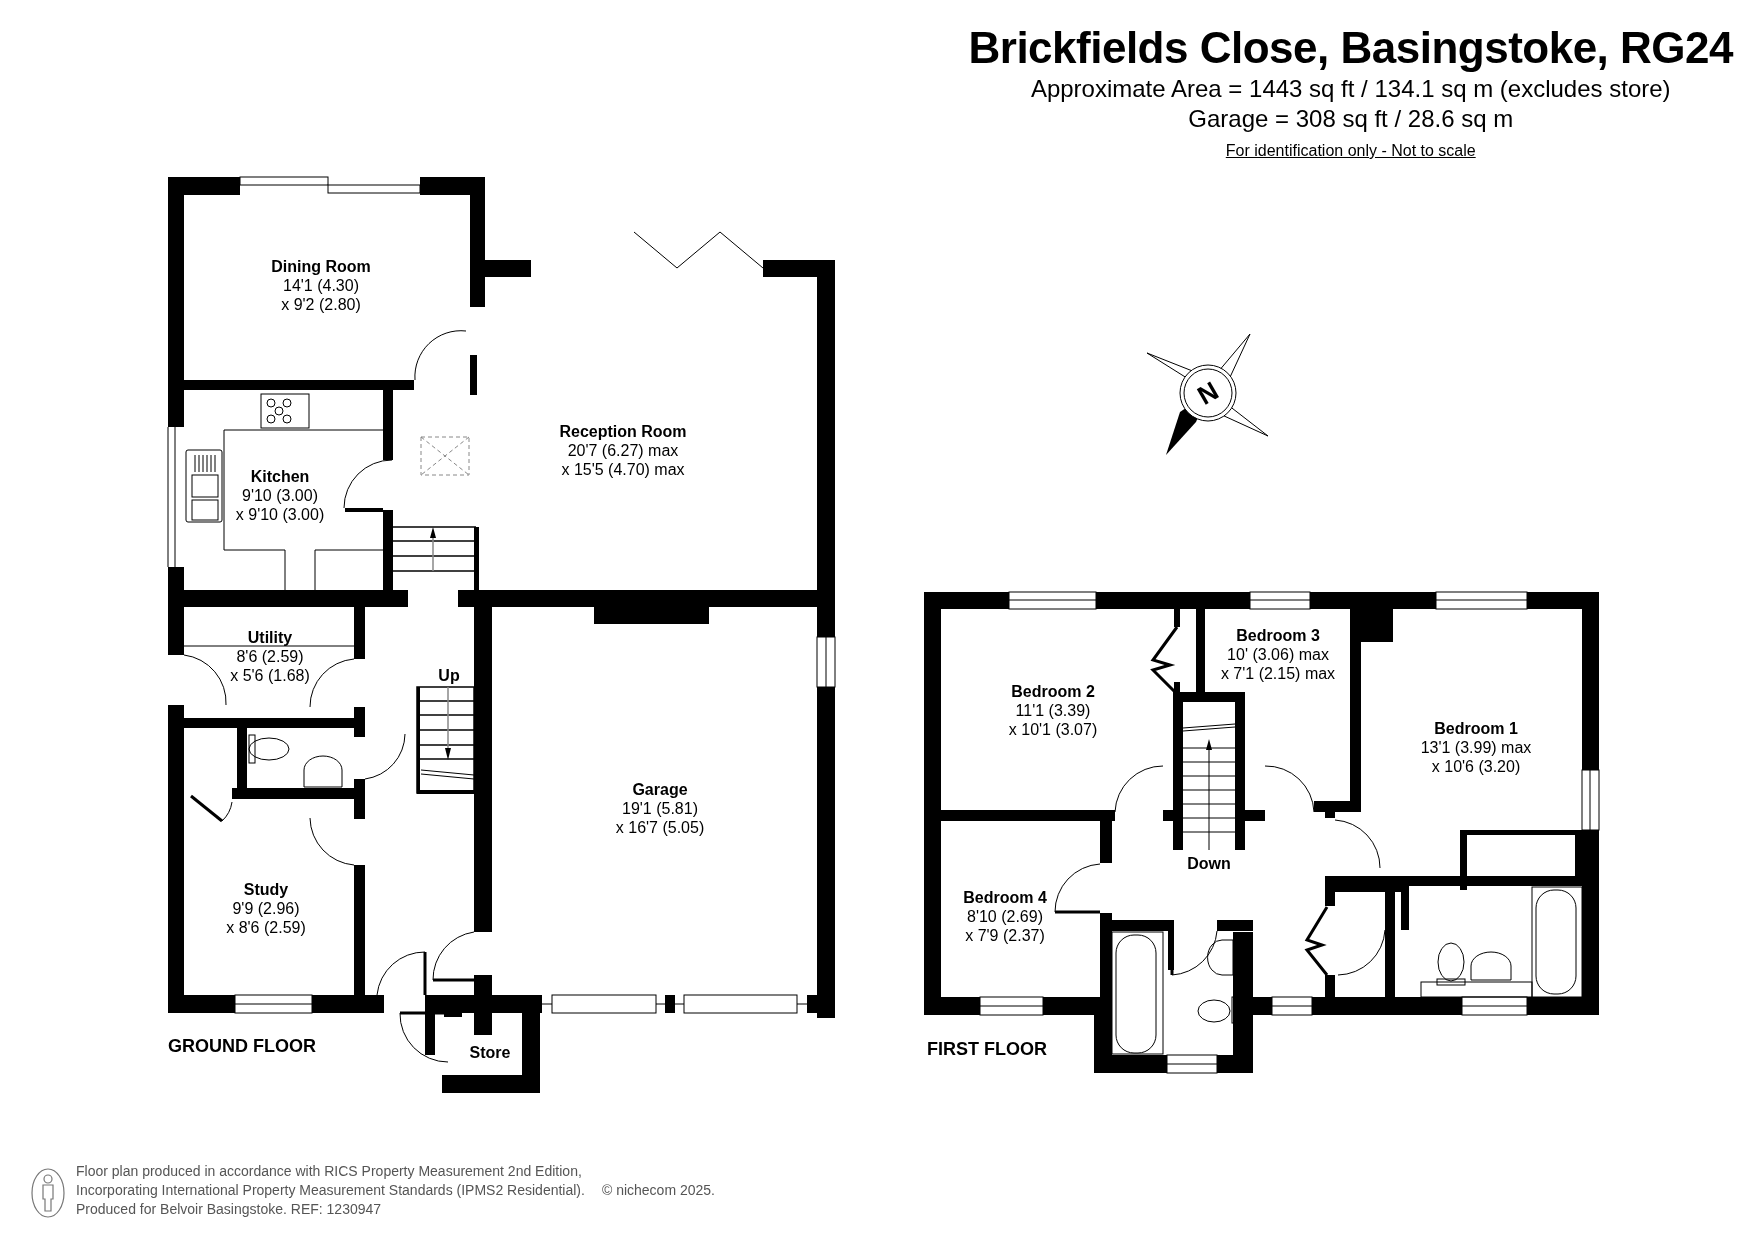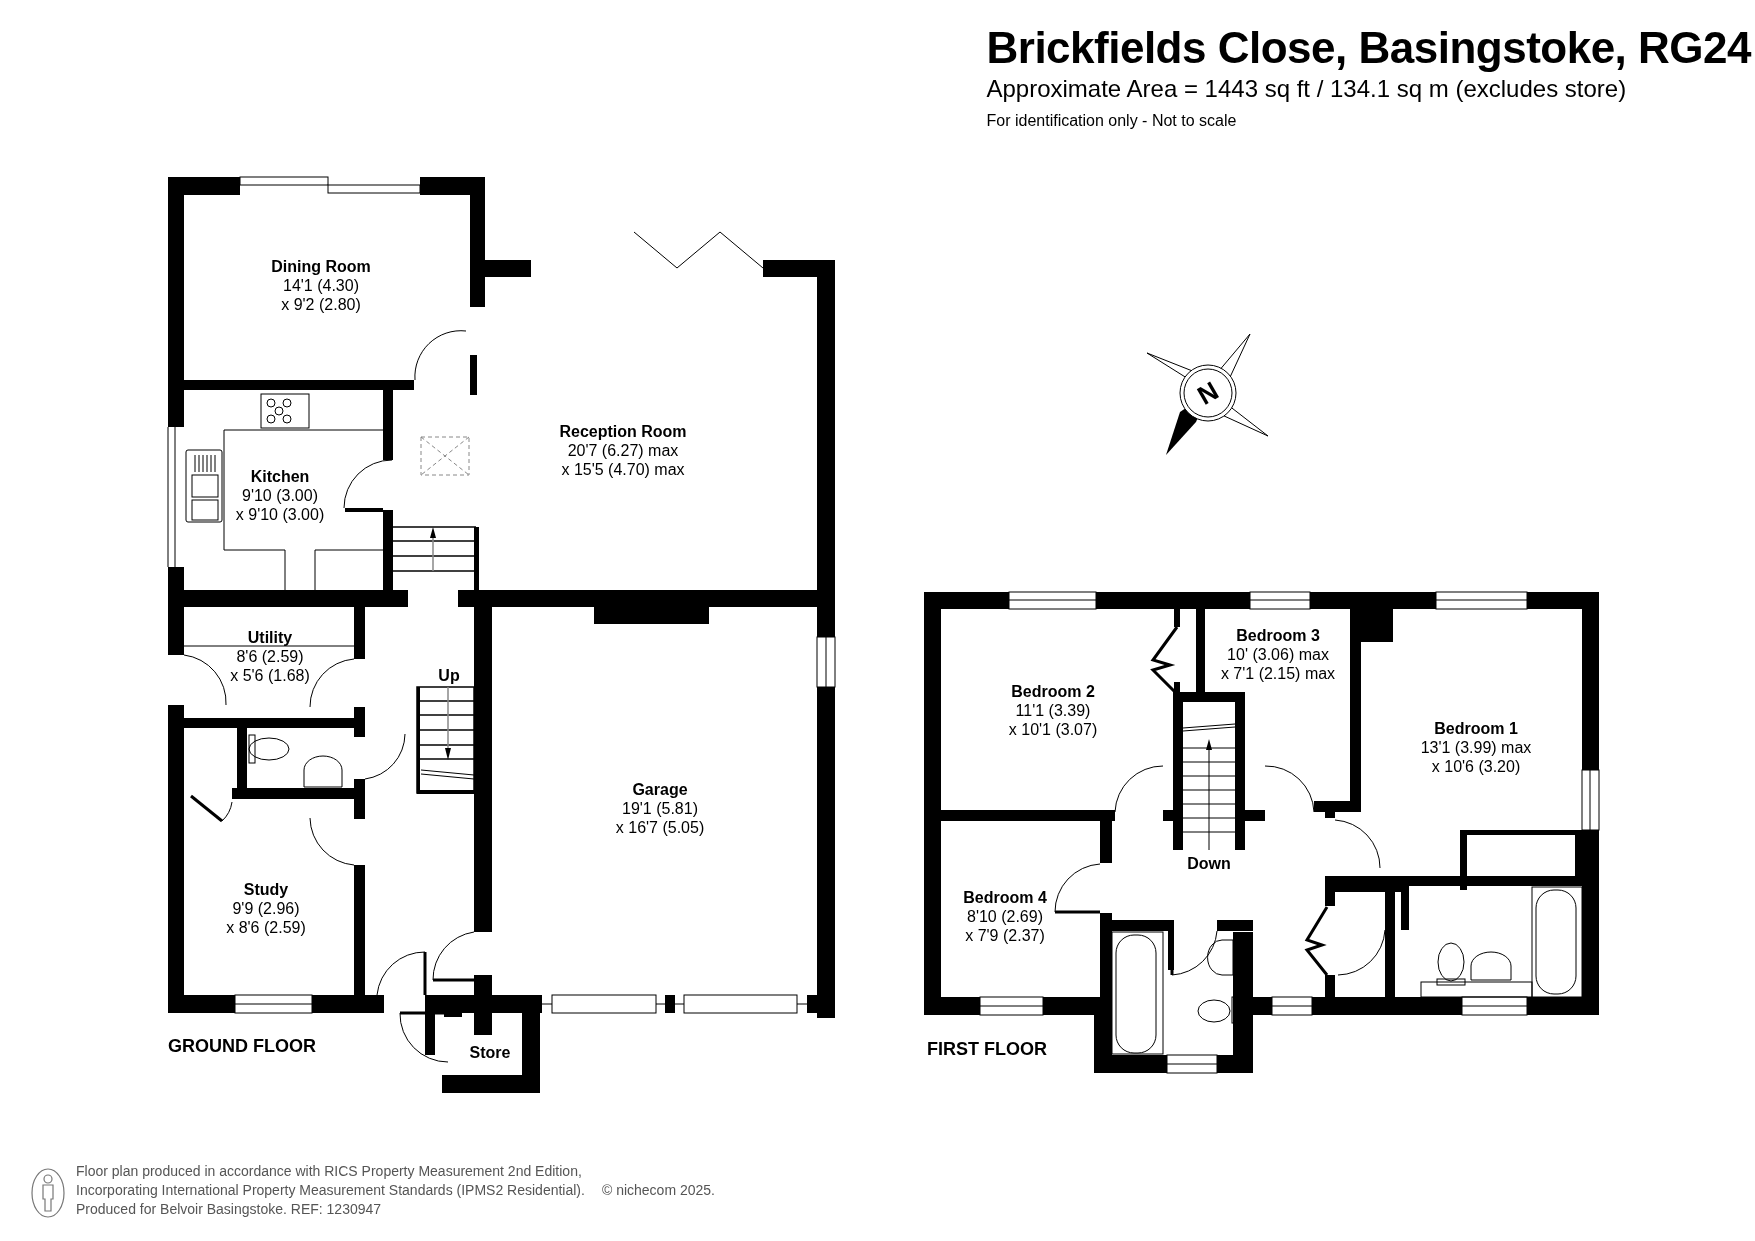--- a/index.html
+++ b/index.html
@@ -1,38 +1,39 @@
 <!DOCTYPE html>
 <html><head>
 <meta charset="utf-8">
 <style>
   html, body { margin: 0; padding: 0; background: #ffffff; }
   body { width: 1755px; height: 1241px; position: relative; overflow: hidden;
          font-family: "Liberation Sans", sans-serif; color: #000; }
-  .header { position: absolute; right: 4px; top: 22px; text-align: left; }
+  .header { position: absolute; right: 22px; top: 22px; text-align: center; }
   .title { font-family: "Liberation Sans", sans-serif; font-weight: bold; font-size: 44px;
            letter-spacing: -0.5px; line-height: 52px; margin: 0; }
   .area-line { font-size: 24px; line-height: 30px; }
-  .note { font-size: 16px; line-height: 26px; margin-top: 4px; }
+  .note { font-size: 16px; line-height: 26px; margin-top: 4px; text-decoration: underline; }
   svg#plan { position: absolute; left: 0; top: 0; }
   svg text { font-family: "Liberation Sans", sans-serif; }
   .rname { font-weight: bold; font-size: 16px; }
   .rdim { font-size: 16px; }
   .floor-label { font-weight: bold; font-size: 18px; }
   .footer { position: absolute; left: 30px; top: 1162px; display: flex; align-items: flex-end; }
   .footer-icon { width: 36px; height: 52px; margin-right: 10px; }
   .footer-text { font-size: 14px; line-height: 19px; color: #555; }
   .footer-text .copy { margin-left: 17px; }
 </style>
 </head>
 <body>
 
 <div class="header">
   <h1 class="title">Brickfields Close, Basingstoke, RG24</h1>
   <div class="area-line">Approximate Area = 1443 sq ft / 134.1 sq m (excludes store)</div>
+  <div class="area-line">Garage = 308 sq ft / 28.6 sq m</div>
   <div class="note">For identification only - Not to scale</div>
 </div>
 
 <svg id="plan" width="1755" height="1241" viewBox="0 0 1755 1241">
 
   <g fill="#000">
 
     <rect x="168" y="177" width="16" height="418"></rect>
     <rect x="168" y="177" width="72" height="18"></rect>
     <rect x="420" y="177" width="65" height="18"></rect>

